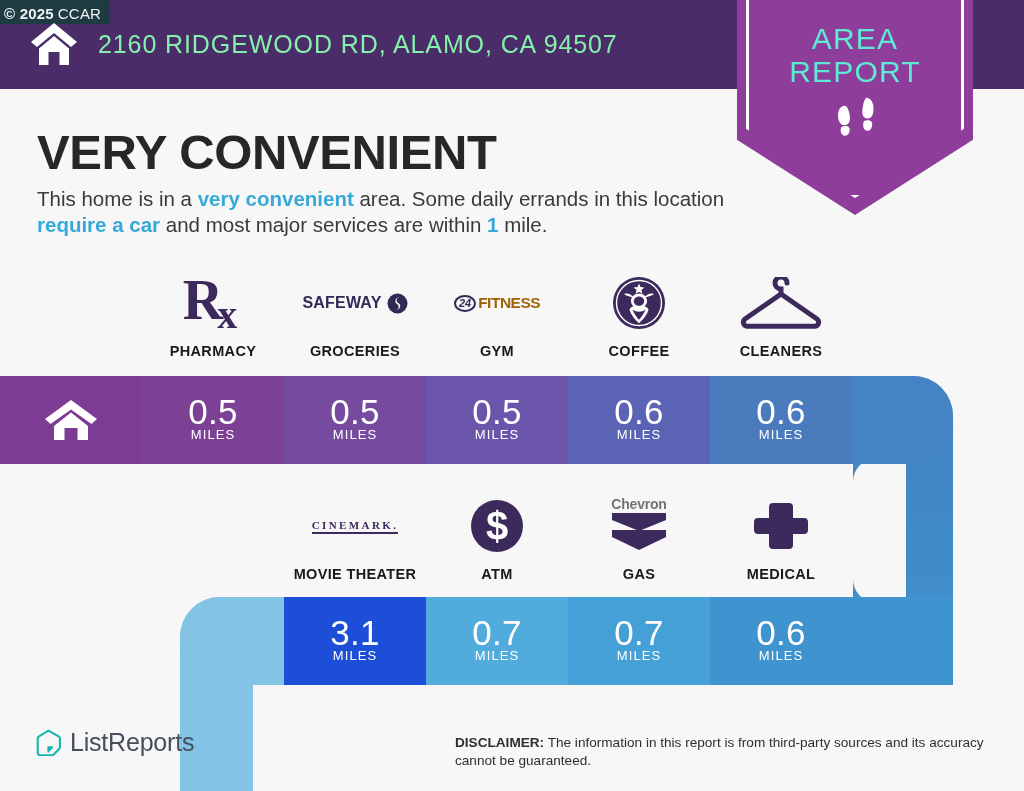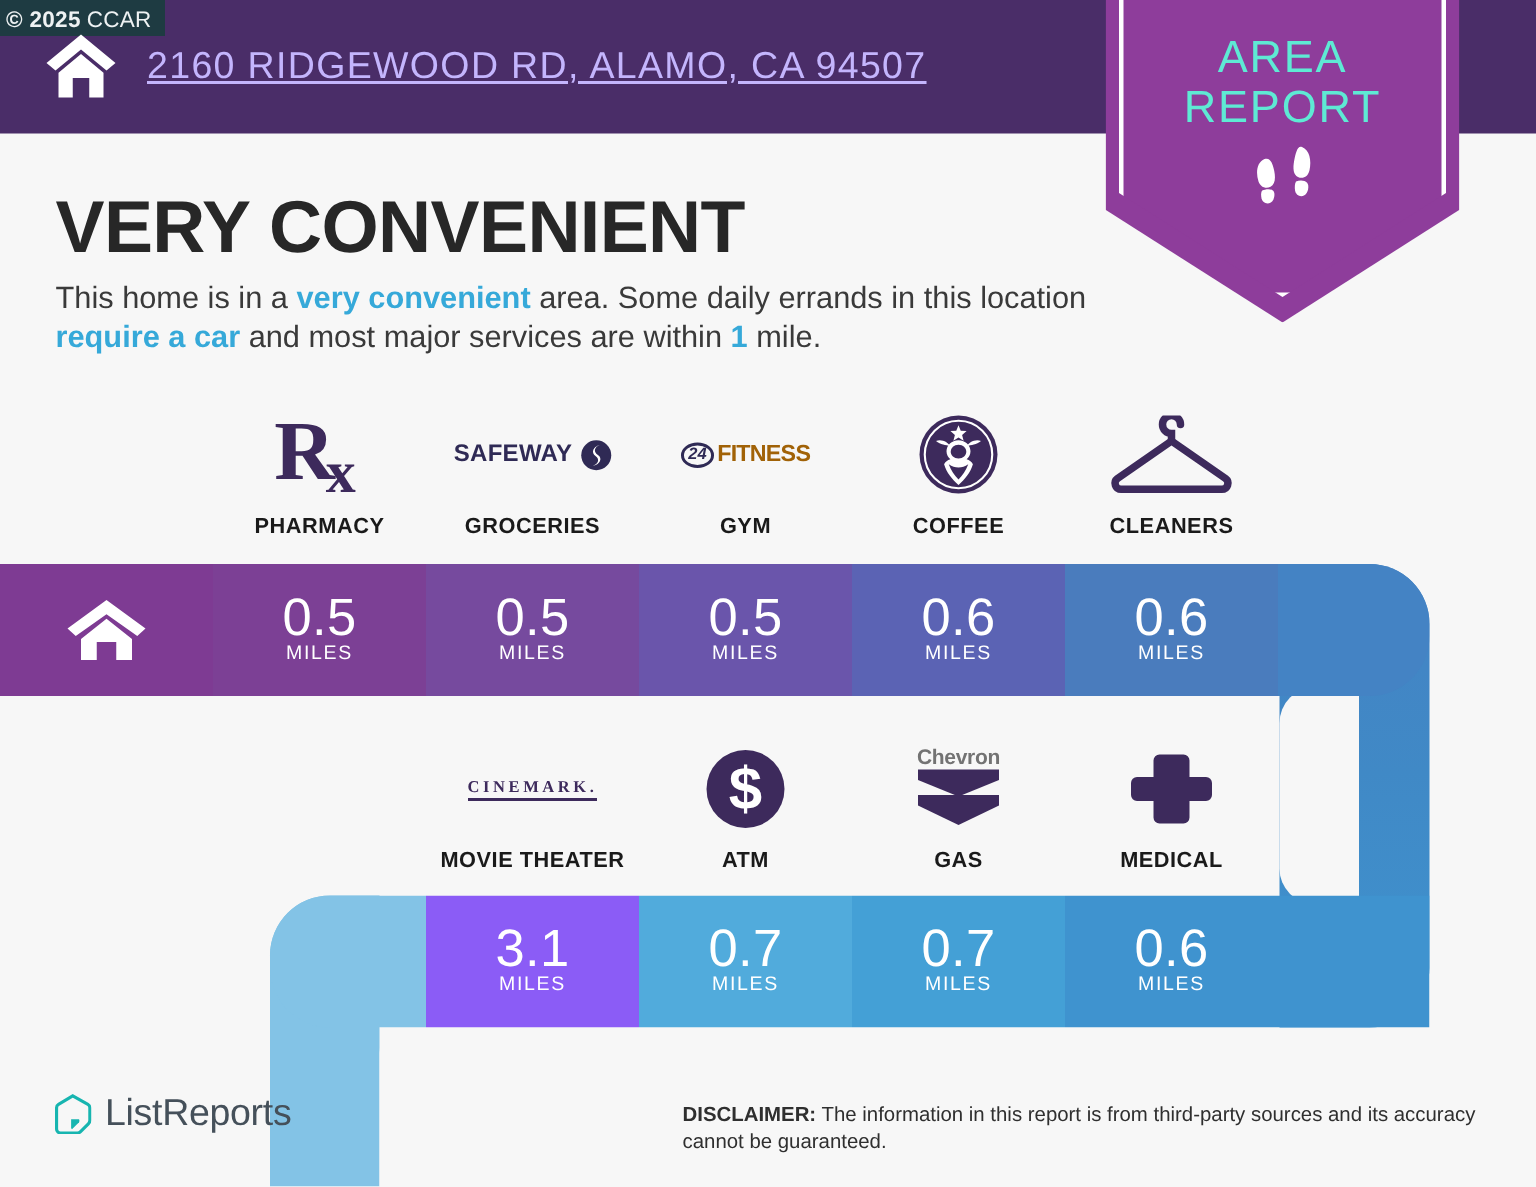--- a/index.html
+++ b/index.html
@@ -23,23 +23,22 @@
     padding: 2px 9px 0 4px; display: flex; align-items: center;
     white-space: nowrap;
   }
   .copyright-badge .cc-light { font-weight: 400; margin-left: 4px; }
   .header-row {
     position: absolute; left: 30px; top: 22px;
     display: flex; align-items: center; gap: 20px;
   }
   .home-icon-hdr { width: 48px; height: 44px; flex: none; }
   .addr {
-    color: #c4b5fd; font-size: 25px; letter-spacing: .9px; font-weight: 400;
+    color: #86efac; font-size: 25px; letter-spacing: .9px; font-weight: 400;
     white-space: nowrap;
-    text-decoration: underline;
   }
 
   
   .ribbon {
     position: absolute; left: 737px; top: -6px; width: 236px; height: 221px;
     background: #8e3d9b; z-index: 6;
     clip-path: polygon(0 0, 100% 0, 100% 66%, 50% 100%, 0 66%);
   }
   .ribbon-inner {
     position: absolute; left: 9px; top: 0px; width: 218px; height: 204px;
@@ -338,21 +337,21 @@
       </div>
       <div class="seg" style="width:142px;background:#4a7cbd">
         <div class="num">0.6</div>
         <div class="mi">MILES</div>
       </div>
       <div class="seg" style="width:101px;background:#4483c4"></div>
     </div>
 
     <div class="bar-row row2">
       <div class="seg" style="width:104px;background:#83c3e6"></div>
-      <div class="seg" style="width:142px;background:#8b5cf6">
+      <div class="seg" style="width:142px;background:#1d4ed8">
         <div class="num">3.1</div>
         <div class="mi">MILES</div>
       </div>
       <div class="seg" style="width:142px;background:#51abdc">
         <div class="num">0.7</div>
         <div class="mi">MILES</div>
       </div>
       <div class="seg" style="width:142px;background:#44a0d6">
         <div class="num">0.7</div>
         <div class="mi">MILES</div>

